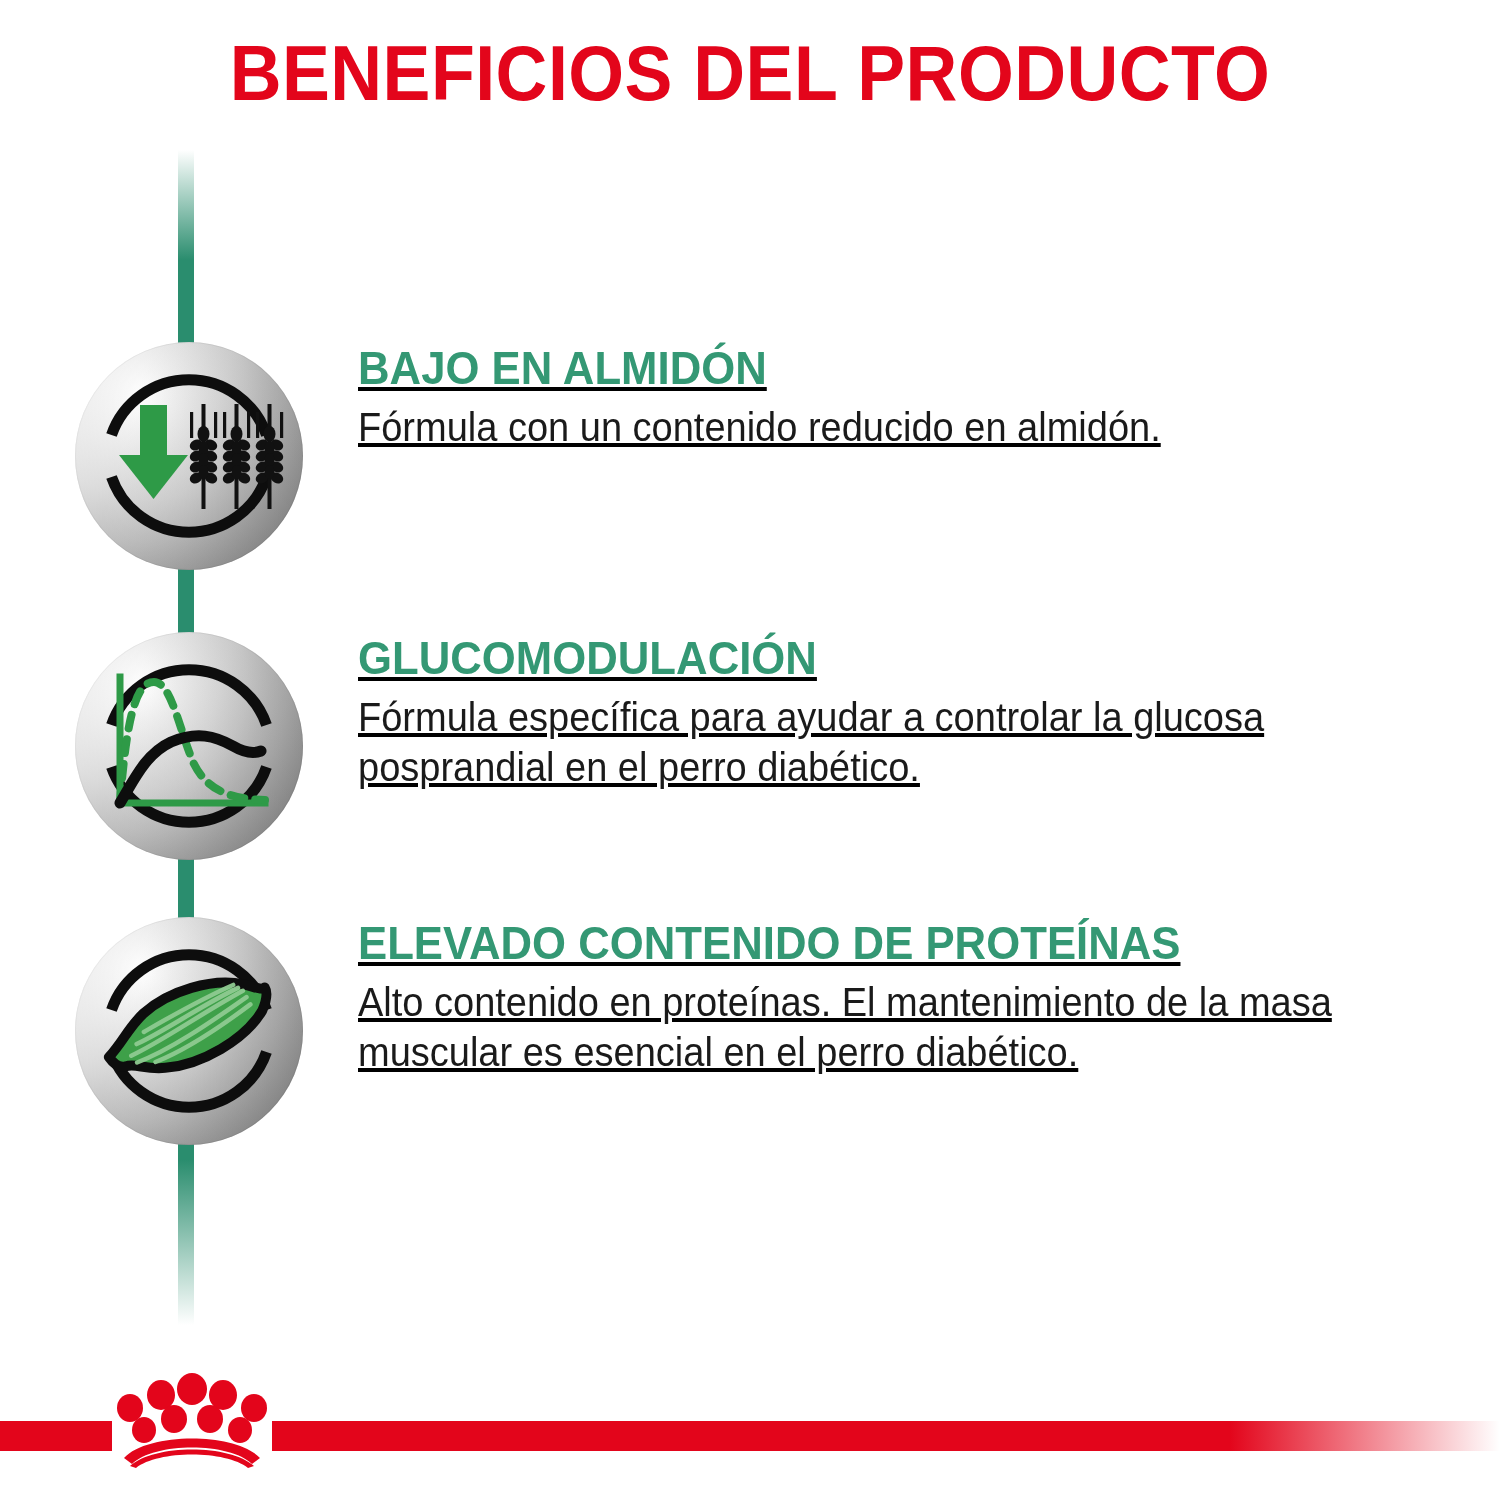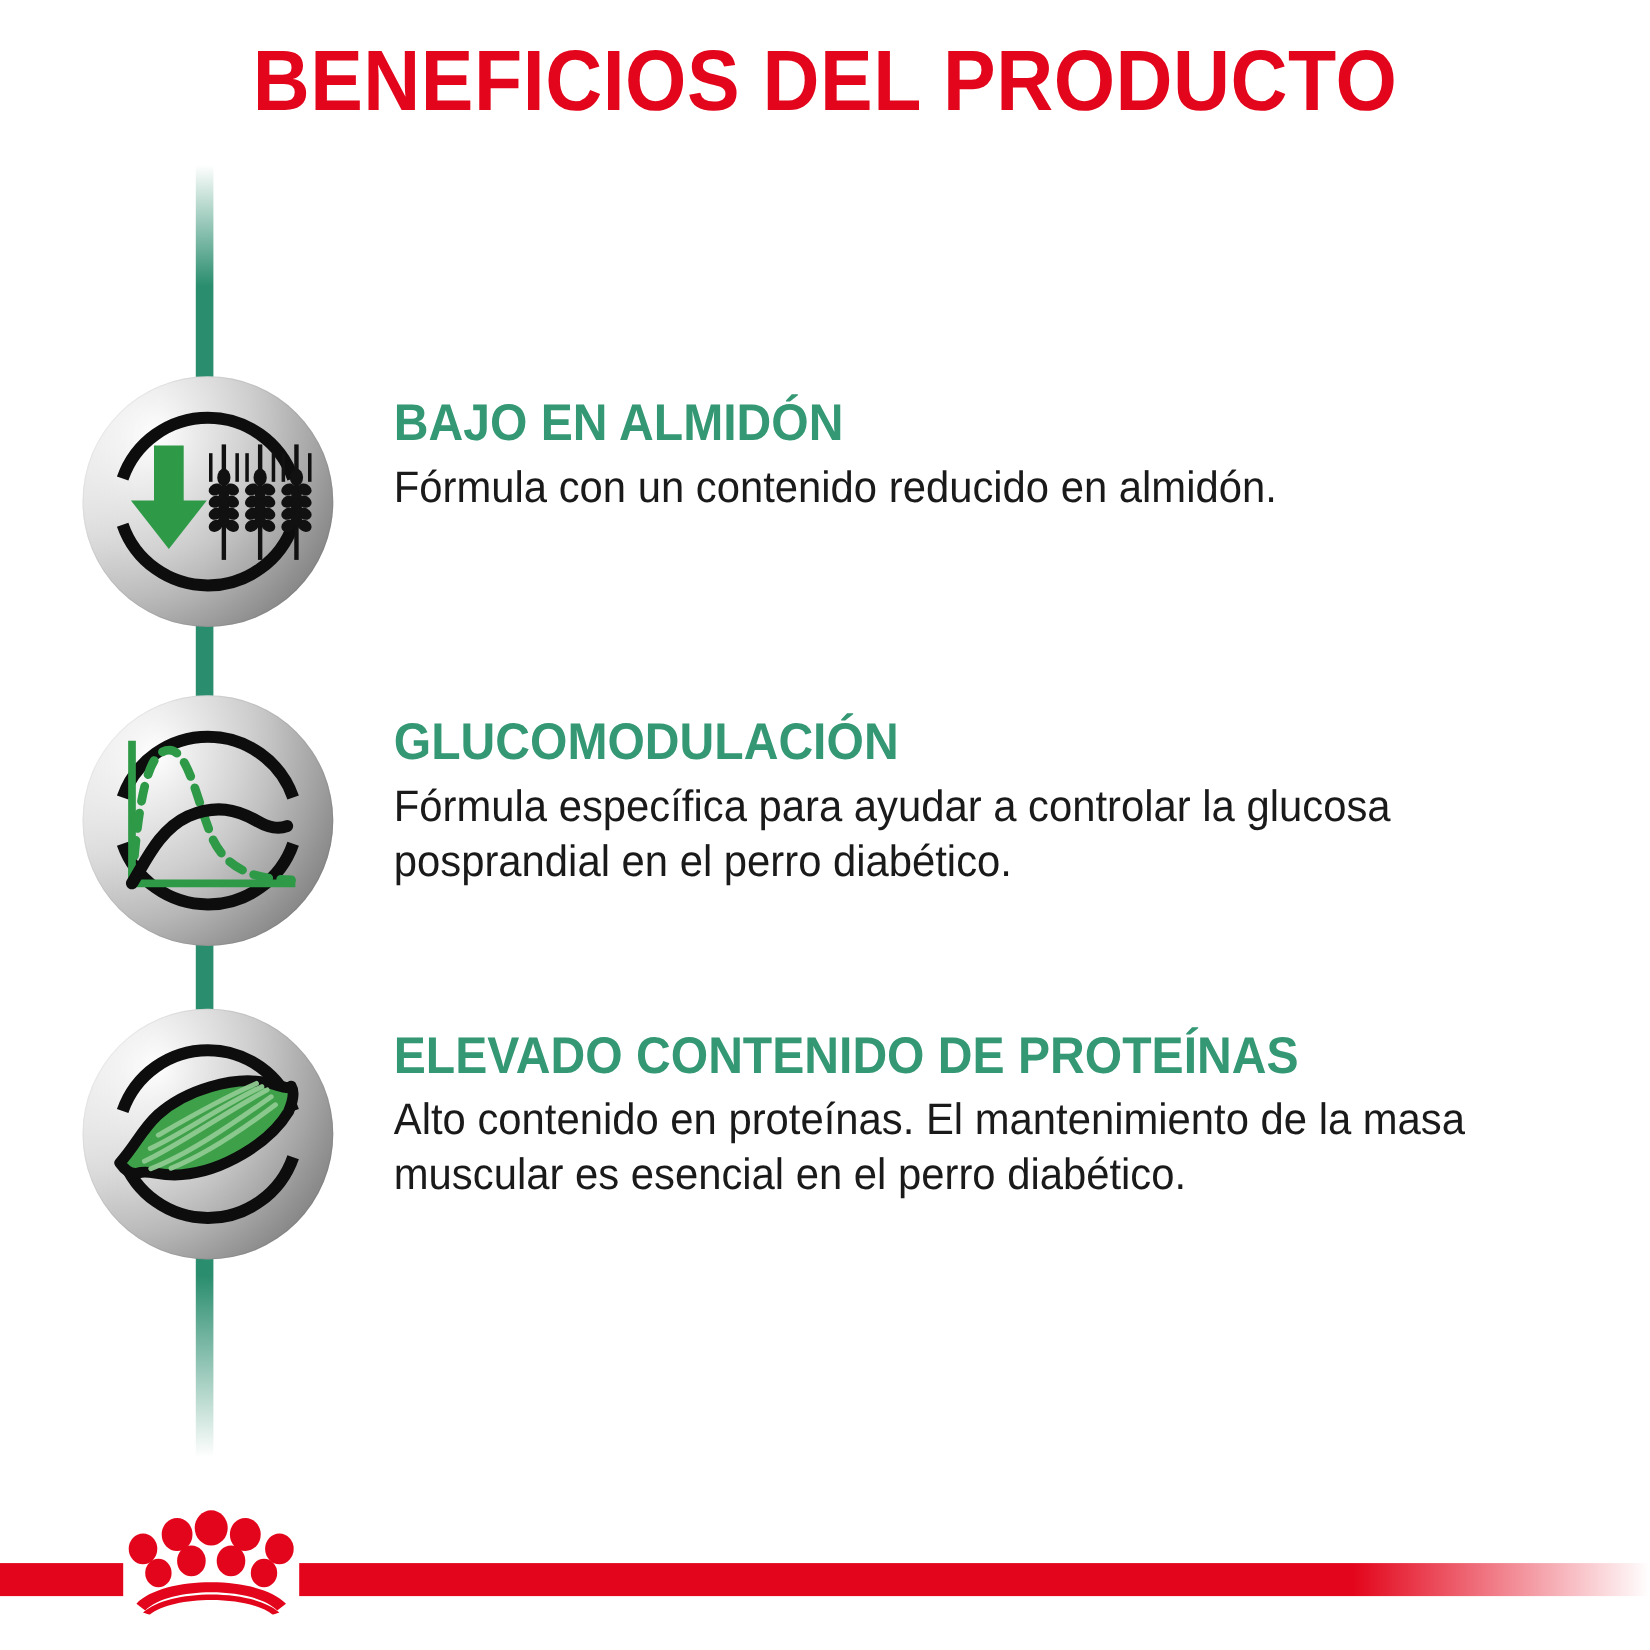--- a/index.html
+++ b/index.html
@@ -64,22 +64,23 @@
        rgba(120,120,120,0.10) 55%,
        rgba(70,70,70,0.30) 100%);
   }
   .icon-svg {
     position:absolute; inset:0;
     width:228px; height:228px;
   }
 
   .text-block {
     position:absolute;
-    left:358px; top:16px;
+    left:358px; top:0;
     width:1110px;
+    text-decoration:underline;
   }
   .b-heading {
     font-family:"Liberation Sans", sans-serif;
     font-weight:bold;
     font-size:47px;
     line-height:52px;
     color:#349874;
     letter-spacing:0px;
     transform:scaleX(0.93);
     transform-origin:left top;

